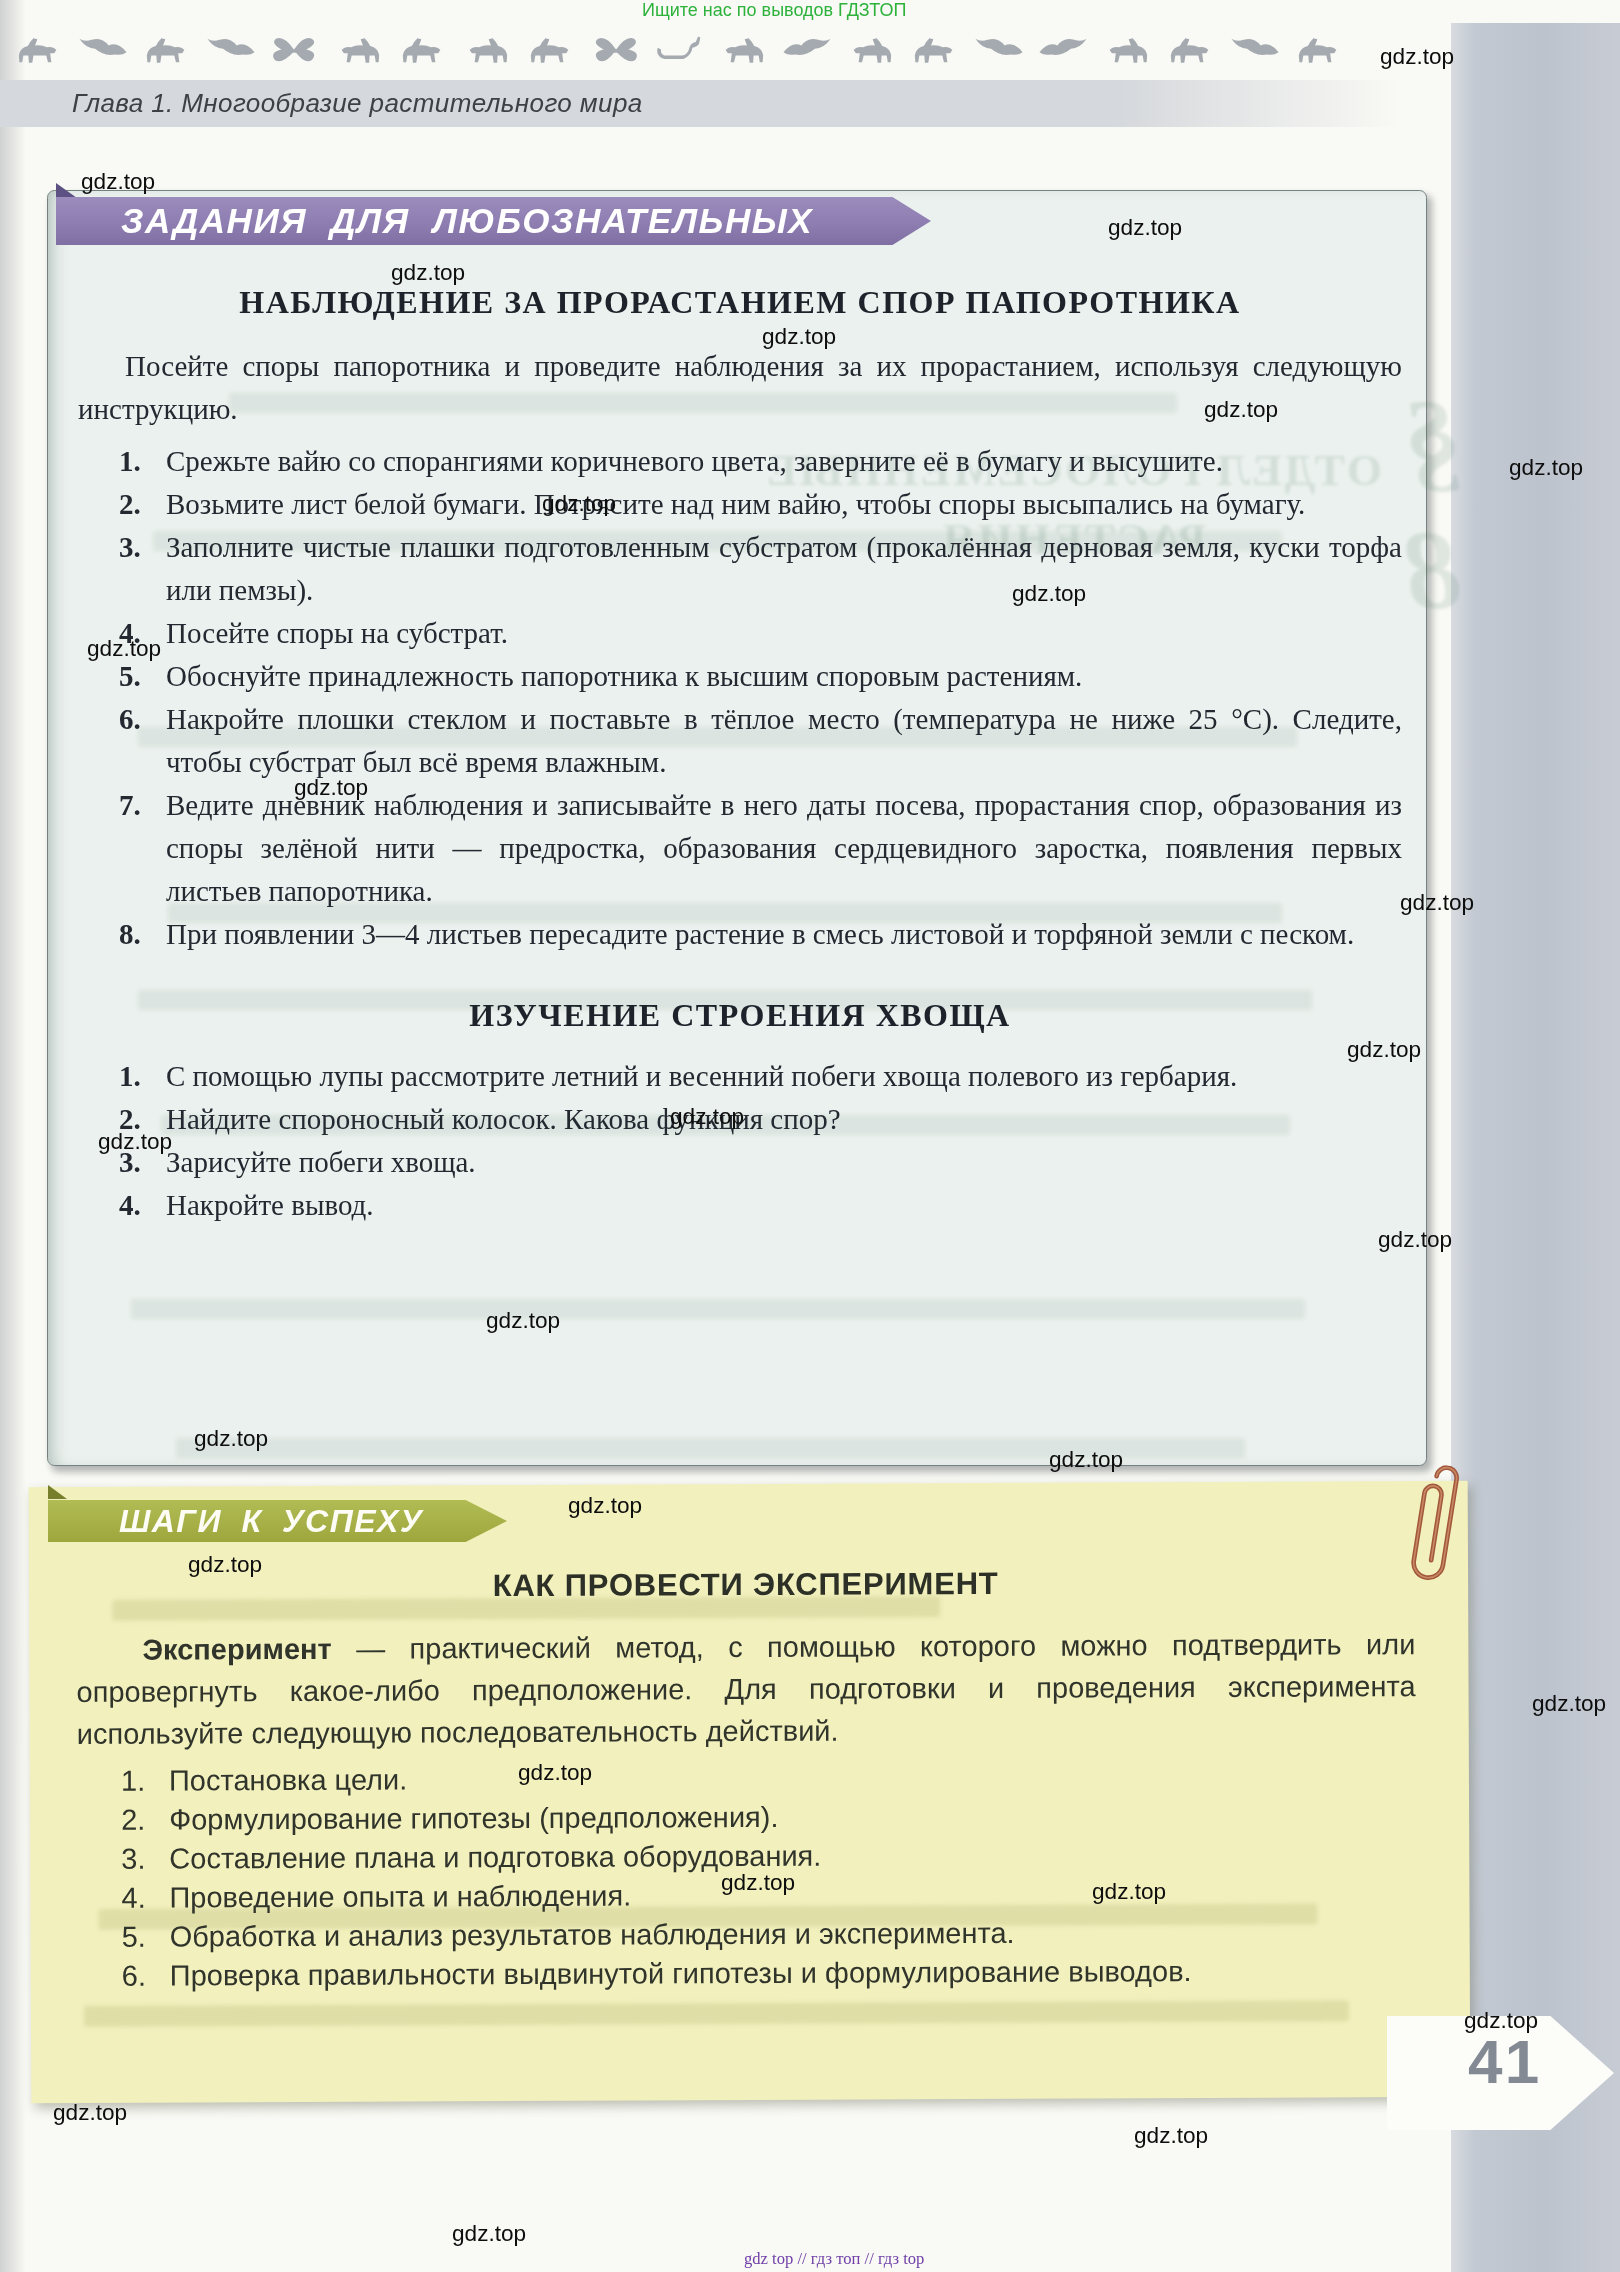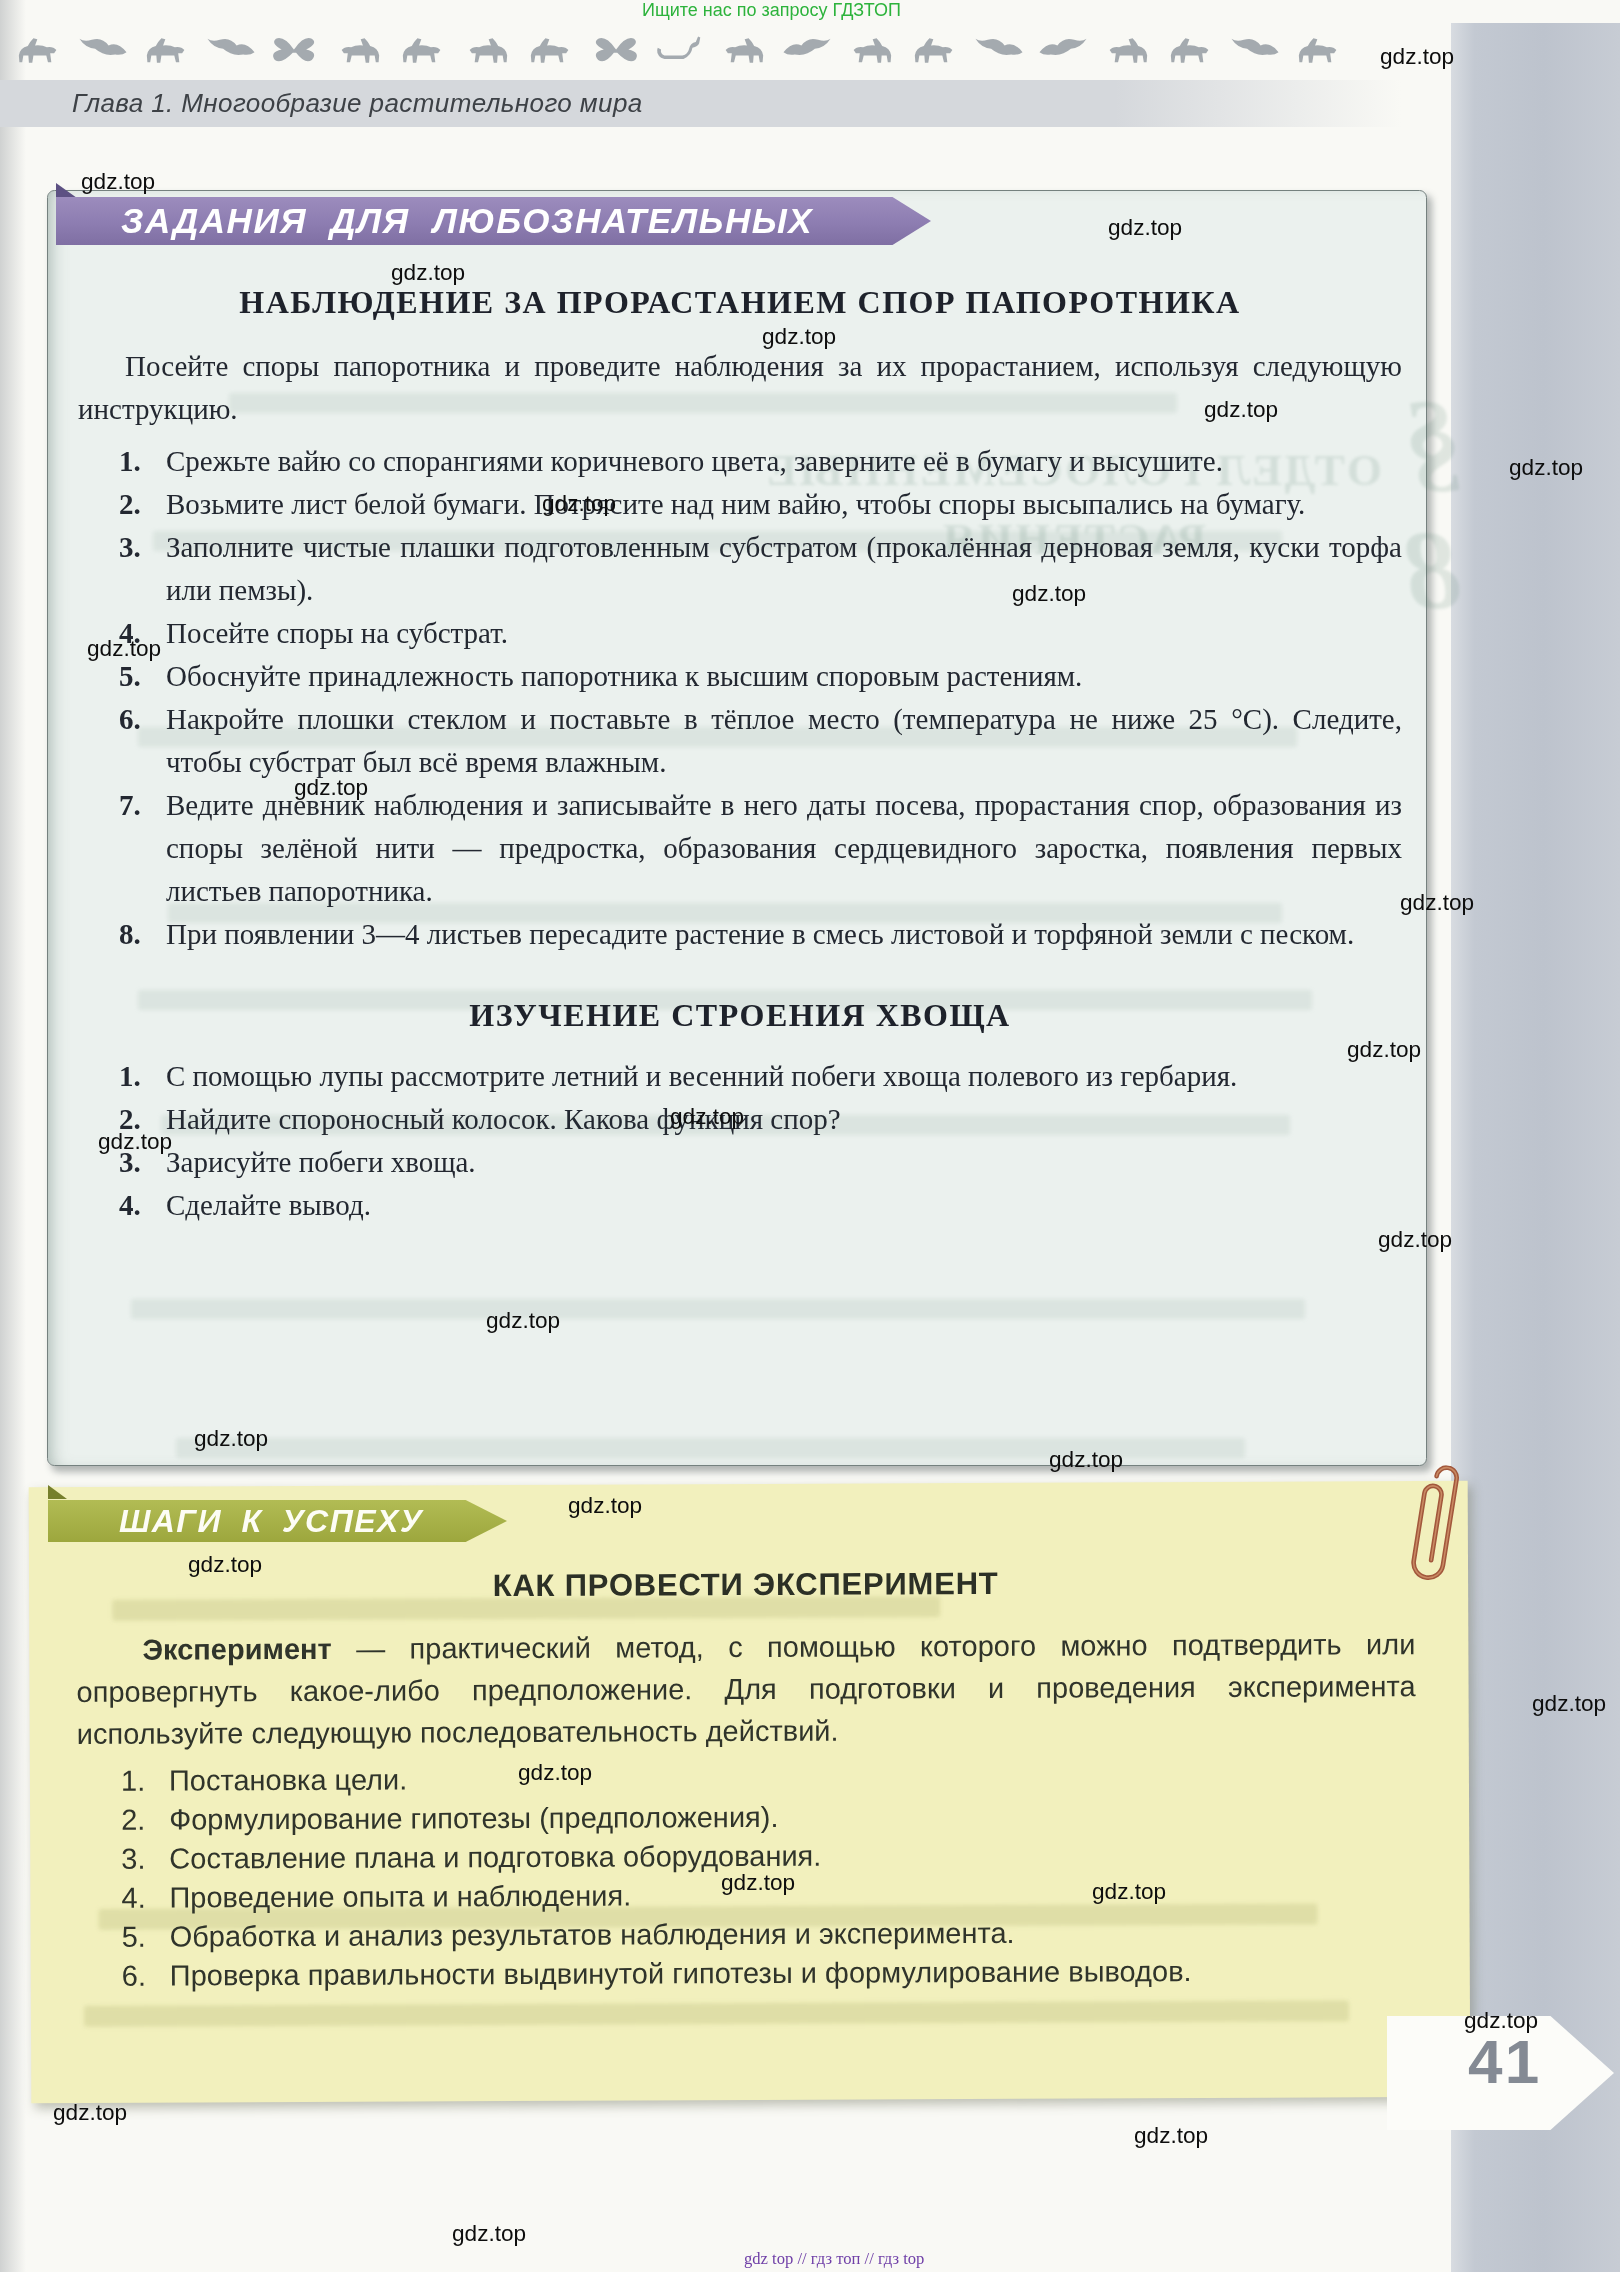--- a/index.html
+++ b/index.html
@@ -113,21 +113,21 @@
       <path d="M18,48 Q8,40 12,30 L18,33 Q16,40 24,44 L56,44 Q66,42 68,32 Q70,22 80,20 L84,10 L88,12 L86,22 Q84,28 74,30 Q72,44 58,50 L24,50 Z"></path>
     </symbol>
   </defs>
 </svg>
 
 <div id="page">
 
   <div class="right-band"></div>
   <div class="left-shade"></div>
 
-  <div class="green-notice">Ищите нас по запросу ГДЗТОП</div>
+  <div class="green-notice">Ищите нас по выводов ГДЗТОП</div>
 
   <div class="animal-strip">
       <svg viewBox="0 0 100 70" class="animal">
         <use href="#sym-quad"></use>
       </svg>
       <svg viewBox="0 0 100 70" class="animal" style="transform: scaleX(-1);">
         <use href="#sym-bird"></use>
       </svg>
       <svg viewBox="0 0 100 70" class="animal">
         <use href="#sym-quad"></use>
@@ -221,21 +221,21 @@
         <li>Обоснуйте принадлежность папоротника к высшим споровым растениям.</li>
         <li>Накройте плошки стеклом и поставьте в тёплое место (температура не ниже 25 °С). Следите, чтобы субстрат был всё время влажным.</li>
         <li>Ведите дневник наблюдения и записывайте в него даты посева, прорастания спор, образования из споры зелёной нити — предростка, образования сердцевидного заростка, появления первых листьев папоротника.</li>
         <li>При появлении 3—4 листьев пересадите растение в смесь листовой и торфяной земли с песком.</li>
       </ol>
       <div class="stitle second">ИЗУЧЕНИЕ СТРОЕНИЯ ХВОЩА</div>
       <ol class="serif">
         <li>С помощью лупы рассмотрите летний и весенний побеги хвоща полевого из гербария.</li>
         <li>Найдите спороносный колосок. Какова функция спор?</li>
         <li>Зарисуйте побеги хвоща.</li>
-        <li>Сделайте вывод.</li>
+        <li>Накройте вывод.</li>
       </ol>
     </div>
   </div>
 
   <div class="purple-fold"></div>
   <div class="purple-banner">
     <div class="t">ЗАДАНИЯ ДЛЯ ЛЮБОЗНАТЕЛЬНЫХ</div>
   </div>
 
   <div class="note">

